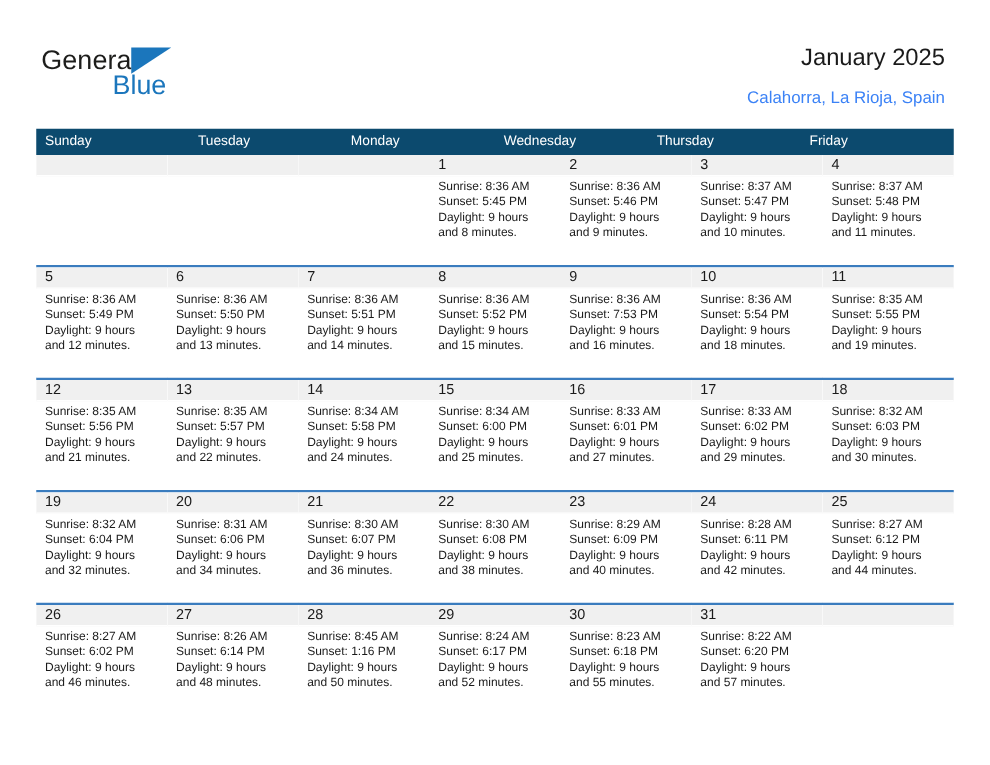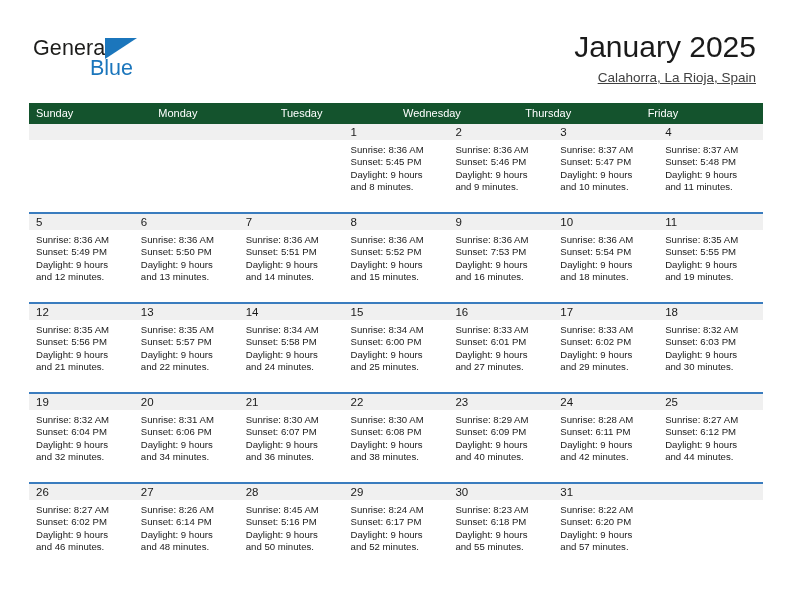--- a/index.html
+++ b/index.html
@@ -63,45 +63,44 @@
     border-bottom: 21px solid transparent;
   }
 
   .title-block {
     position: absolute;
     right: 36px;
     top: 30px;
     text-align: right;
   }
   .cal-title {
-    font-size: 30px;
+    font-size: 19px;
     color: #1a1a1a;
     line-height: 34px;
     white-space: nowrap;
   }
   .cal-sub {
     font-size: 13.5px;
-    color: #404040;
+    color: #3b82f6;
     line-height: 20px;
     margin-top: 4px;
     white-space: nowrap;
-    text-decoration: underline;
   }
 
   
   .calendar {
     position: absolute;
     left: 29px;
     top: 103px;
     width: 734px;
   }
   .dow-row {
     display: flex;
     width: 100%;
-    background: #14532d;
+    background: #0c4a6e;
     height: 21px;
   }
   .dow {
     flex: 1 1 0;
     color: #ffffff;
     font-size: 11px;
     line-height: 21px;
     padding-left: 7px;
     box-sizing: border-box;
     white-space: nowrap;
@@ -169,22 +168,22 @@
     <div class="title-block">
       <div class="cal-title">January 2025</div>
       <div class="cal-sub">Calahorra, La Rioja, Spain</div>
     </div>
 
   </div>
 
   <div class="calendar">
     <div class="dow-row" id="dow-row">
         <div class="dow">Sunday</div>
+        <div class="dow">Tuesday</div>
         <div class="dow">Monday</div>
-        <div class="dow">Tuesday</div>
         <div class="dow">Wednesday</div>
         <div class="dow">Thursday</div>
         <div class="dow">Friday</div>
       </div>
     <div id="weeks-container">
         <div class="week first">
           <div class="cell empty">
             <div class="cell-head"></div>
           </div>
           <div class="cell empty">
@@ -497,21 +496,21 @@
               <div class="info-line">Daylight: 9 hours</div>
               <div class="info-line">and 48 minutes.</div>
             </div>
           </div>
           <div class="cell">
             <div class="cell-head">
               <div class="daynum">28</div>
             </div>
             <div class="cell-body">
               <div class="info-line">Sunrise: 8:45 AM</div>
-              <div class="info-line">Sunset: 5:16 PM</div>
+              <div class="info-line">Sunset: 1:16 PM</div>
               <div class="info-line">Daylight: 9 hours</div>
               <div class="info-line">and 50 minutes.</div>
             </div>
           </div>
           <div class="cell">
             <div class="cell-head">
               <div class="daynum">29</div>
             </div>
             <div class="cell-body">
               <div class="info-line">Sunrise: 8:24 AM</div>

